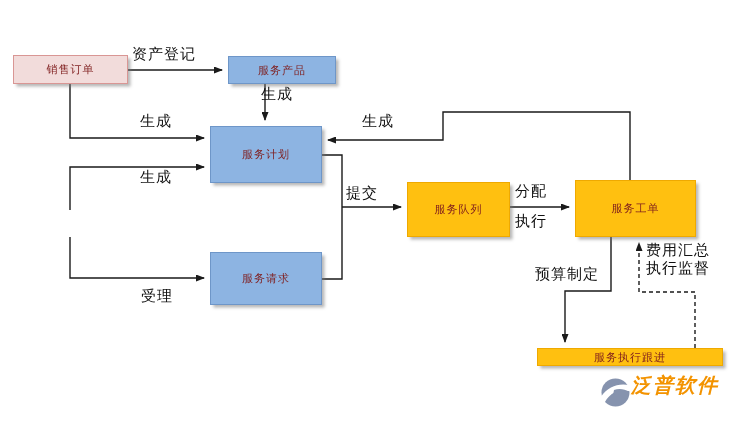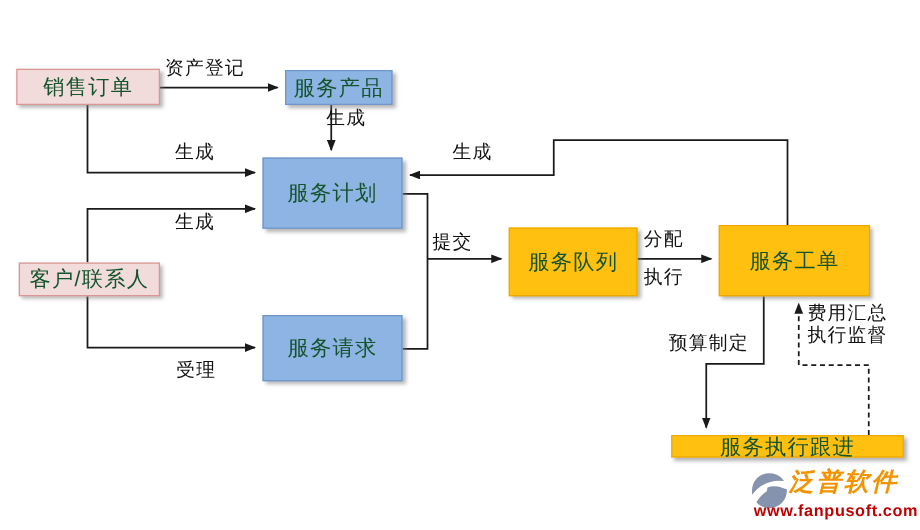--- a/index.html
+++ b/index.html
@@ -6,21 +6,21 @@
   #canvas{
     position:relative;width:736px;height:424px;background:#fff;overflow:hidden;
     font-family:"Liberation Sans","DejaVu Sans",sans-serif;color:#111;
   }
   #wires{position:absolute;left:0;top:0;width:736px;height:424px;}
   .edge{fill:none;stroke:var(--line-color);stroke-width:1.4;}
   .edge.dashed{stroke-dasharray:4 3;}
   #arrowhead path{fill:var(--line-color);}
   .node{
     position:absolute;display:flex;align-items:center;justify-content:center;
-    font-size:17px;letter-spacing:1px;color:#14532d;
+    font-size:11px;letter-spacing:1px;color:#7f1d1d;
     box-shadow:2.5px 2.5px 3px rgba(120,120,120,.55);
     box-sizing:border-box;
   }
   .node.pink{background:var(--pink-fill);border:1px solid var(--pink-border);}
   .node.blue{background:var(--blue-fill);border:1px solid var(--blue-border);}
   .node.orange{background:var(--orange-fill);border:1px solid var(--orange-border);}
   .edge-label{
     position:absolute;font-size:15px;letter-spacing:1px;color:#111;white-space:nowrap;
   }
   #watermark{position:absolute;left:598px;top:370px;width:138px;height:50px;}
@@ -65,25 +65,24 @@
 
     <polyline class="edge" points="630,180 630,112 443,112 443,140 328,140" marker-end="url(#arrowhead)"></polyline>
 
     <polyline class="edge" points="611,237 611,291 565,291 565,342" marker-end="url(#arrowhead)"></polyline>
 
     <polyline class="edge dashed" points="695,348 695,292 639,292 639,243" marker-end="url(#arrowhead)"></polyline>
   </svg>
 
   <div class="node pink" style="left:13px;top:55px;width:115px;height:29px;">销售订单</div>
 
-  <div class="node blue" style="left:228px;top:56px;width:86px;height:28px;">服务产品</div>
+  <div class="node blue" style="left:228px;top:56px;width:108px;height:28px;">服务产品</div>
 
   <div class="node blue" style="left:210px;top:126px;width:112px;height:57px;">服务计划</div>
 
-  <div class="node pink" style="left:15px;top:210px;width:113px;height:27px;">客户/联系人</div>
 
   <div class="node blue" style="left:210px;top:252px;width:112px;height:53px;">服务请求</div>
 
   <div class="node orange" style="left:407px;top:182px;width:103px;height:55px;">服务队列</div>
 
   <div class="node orange" style="left:575px;top:180px;width:121px;height:57px;">服务工单</div>
 
   <div class="node orange" style="left:537px;top:348px;width:186px;height:18px;">服务执行跟进</div>
 
   <span class="edge-label" style="left:132px;top:45px;">资产登记</span>
@@ -110,16 +109,15 @@
 
   <span class="edge-label" style="left:646px;top:259px;text-align:center;">执行监督</span>
 
   <div id="watermark">
     <svg id="wm-logo" width="29" height="29" viewBox="0 0 29 29">
       <circle cx="14.5" cy="14.5" r="14" fill="#8693AE"></circle>
       <path d="M-2,22 C6,8 18,4 32,8 L32,14 C18,10 8,14 2,28 Z" fill="#ffffff"></path>
       <path d="M13,12 C18,10 24,11 28,14 L26,22 C22,18 17,16 12,17 Z" fill="#8693AE"></path>
     </svg>
     <span id="wm-brand">泛普软件</span>
-    <span id="wm-url">www.fanpusoft.com</span>
   </div>
 
 </div>
 
 </body></html>

